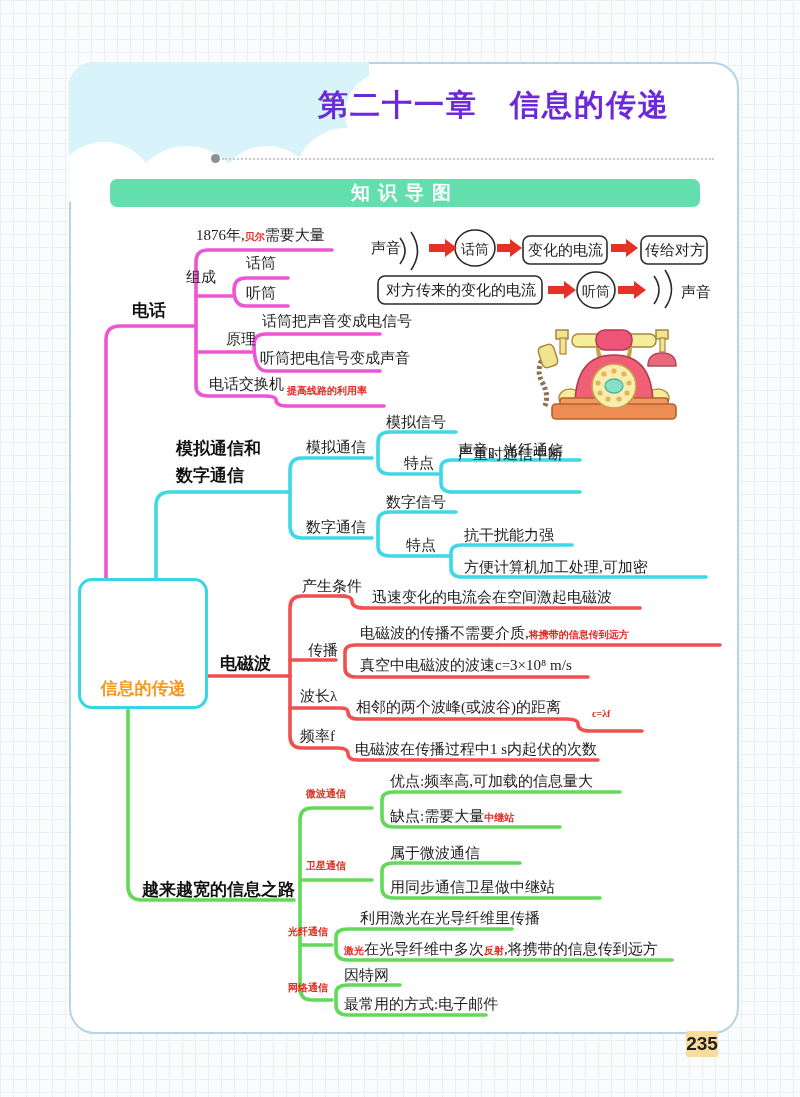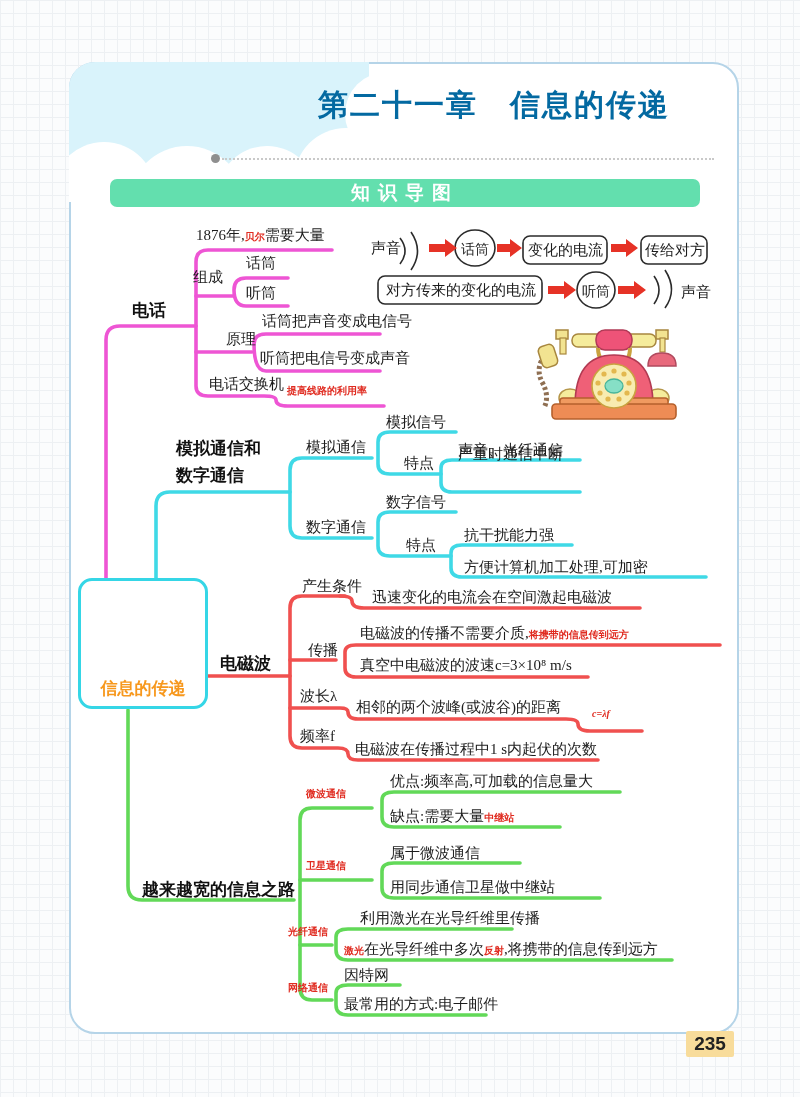--- a/index.html
+++ b/index.html
@@ -20,42 +20,42 @@
     position:absolute;left:69px;top:62px;width:666px;height:968px;
     border-radius:26px;overflow:hidden;pointer-events:none;
   }
   .lines{position:absolute;left:0;top:0;width:800px;height:1097px;}
   .t{position:absolute;white-space:nowrap;color:#1c1c1c;}
   .k{font-family:"Liberation Serif",serif;font-size:15px;}
   .k14{font-family:"Liberation Serif",serif;font-size:14px;}
   .kb{font-family:"Liberation Serif",serif;font-size:10px;font-weight:bold;}
   .h{font-family:Liberation Sans, sans-serif;font-weight:bold;font-size:17px;color:#111;}
   .red{color:#e02b20;}
-  .page-title{font-size:30px;font-weight:bold;color:#0369a1;letter-spacing:2px;font-family:"Liberation Sans",sans-serif;}
+  .page-title{font-size:30px;font-weight:bold;color:#6d28d9;letter-spacing:2px;font-family:"Liberation Sans",sans-serif;}
   .banner{
     position:absolute;left:110px;top:179px;width:590px;height:28px;border-radius:7px;
     background:#63dfae;color:#ffffff;font-weight:bold;font-size:19px;letter-spacing:8px;
     display:flex;align-items:center;justify-content:center;font-family:"Liberation Sans",sans-serif;
   }
   .dotline{position:absolute;left:222px;top:158px;width:492px;border-top:2px dotted #c9c9c9;}
   .dotcap{position:absolute;left:211px;top:154px;width:9px;height:9px;border-radius:50%;background:#8f8f8f;}
   .centerbox{
     position:absolute;left:78px;top:578px;width:130px;height:131px;
     border:3px solid #35d6e6;border-radius:14px;background:#fff;box-sizing:border-box;
   }
   .centerlabel{
     position:absolute;left:0;bottom:6px;width:100%;text-align:center;
     color:#f7981d;font-weight:bold;font-size:17px;font-family:"Liberation Sans",sans-serif;
   }
   .badge{
-    position:absolute;left:686px;top:1031px;width:48px;height:26px;background:#f8dc9b;
+    position:absolute;left:686px;top:1031px;width:32px;height:26px;background:#f8dc9b;
     display:flex;align-items:center;justify-content:center;
     font-weight:bold;font-size:19px;color:#222;border-radius:2px;
   }
-  .it{font-style:italic;}
+  .it{}
 </style>
 </head>
 <body>
 
 <div class="card"></div>
 
 <div class="card-clip">
   <svg width="360" height="140">
     <rect x="0" y="0" width="300" height="108" fill="#d9f3fb"></rect>
     <circle cx="35" cy="132" r="52" fill="#ffffff"></circle>
@@ -184,21 +184,21 @@
     <circle cx="140" cy="661" r="5" fill="#f3f3f3" stroke="#888" stroke-width="1"></circle>
   </g>
 </svg>
 
 <div class="centerbox">
   <div class="centerlabel">信息的传递</div>
 </div>
 
 <span class="t h" style="left:132px;top:299px">电话</span>
 <span class="t k" style="left:196px;top:226px"><span>1876年,</span><span class="red kb">贝尔</span><span>需要大量</span></span>
-<span class="t k" style="left:193px;top:268px">组成</span>
+<span class="t k" style="left:186px;top:268px">组成</span>
 <span class="t k" style="left:246px;top:254px">话筒</span>
 <span class="t k" style="left:246px;top:284px">听筒</span>
 <span class="t k" style="left:226px;top:330px">原理</span>
 <span class="t k" style="left:262px;top:312px">话筒把声音变成电信号</span>
 <span class="t k" style="left:260px;top:349px">听筒把电信号变成声音</span>
 <span class="t k" style="left:209px;top:375px">电话交换机</span>
 <span class="t kb red" style="left:287px;top:384px">提高线路的利用率</span>
 
 <span class="t k" style="left:371px;top:239px">声音</span>
 <span class="t k14" style="left:461px;top:241px">话筒</span>

